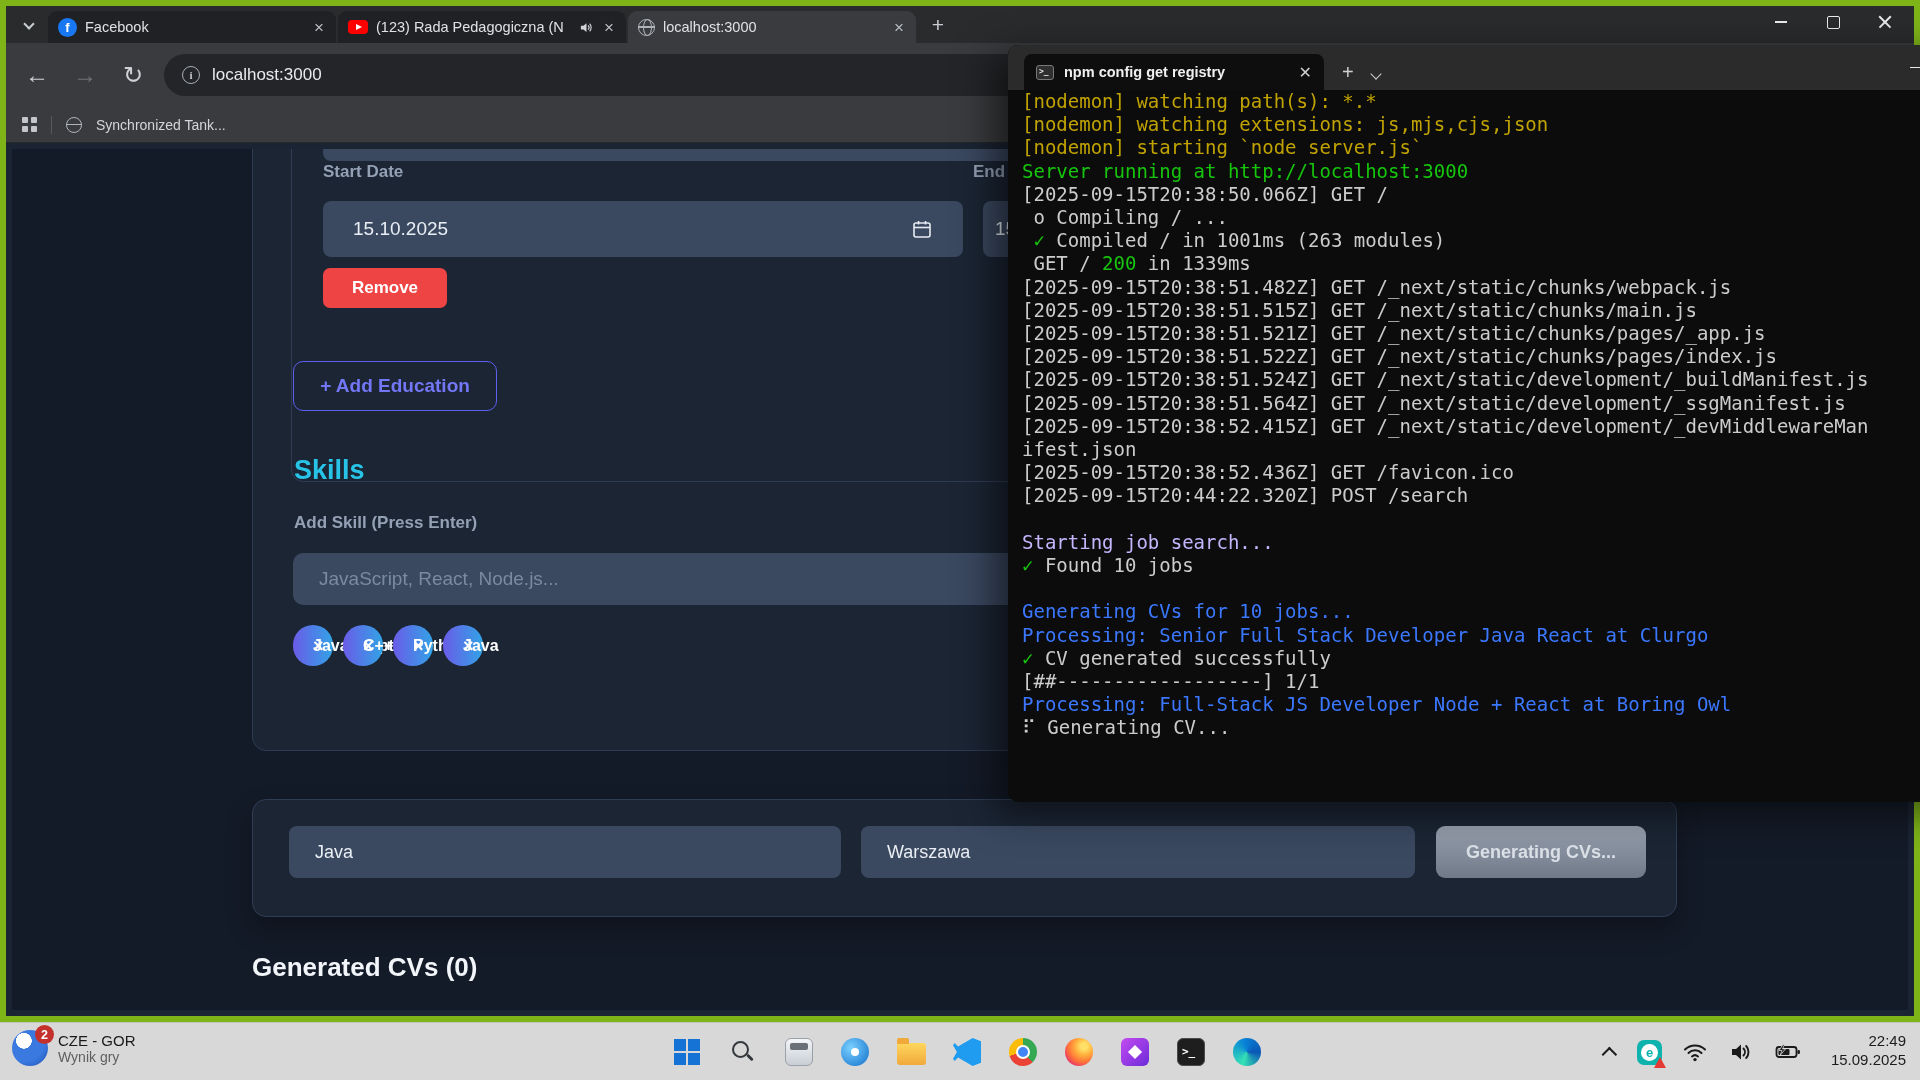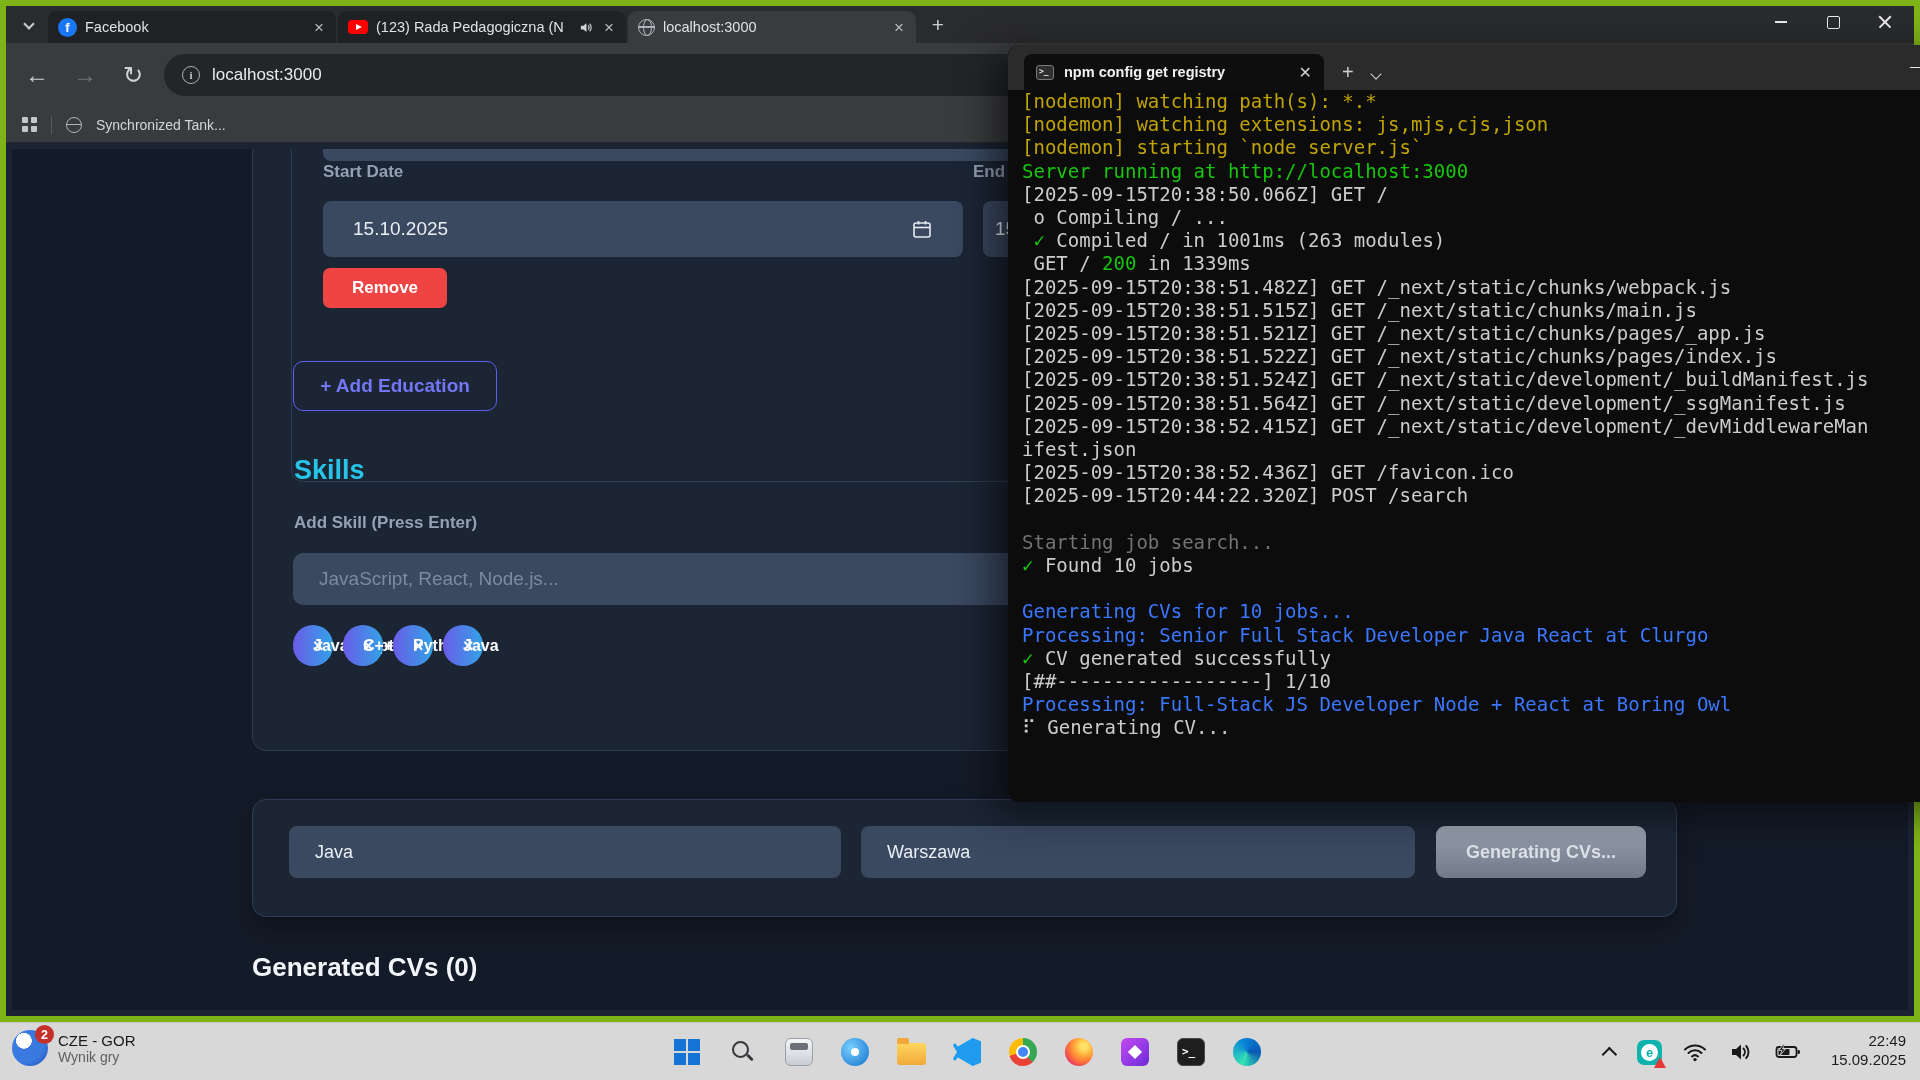--- a/index.html
+++ b/index.html
@@ -300,27 +300,27 @@
       <div class="term-line"><span style="color: rgb(204, 204, 204);">[2025-09-15T20:38:51.515Z] GET /_next/static/chunks/main.js</span></div>
       <div class="term-line"><span style="color: rgb(204, 204, 204);">[2025-09-15T20:38:51.521Z] GET /_next/static/chunks/pages/_app.js</span></div>
       <div class="term-line"><span style="color: rgb(204, 204, 204);">[2025-09-15T20:38:51.522Z] GET /_next/static/chunks/pages/index.js</span></div>
       <div class="term-line"><span style="color: rgb(204, 204, 204);">[2025-09-15T20:38:51.524Z] GET /_next/static/development/_buildManifest.js</span></div>
       <div class="term-line"><span style="color: rgb(204, 204, 204);">[2025-09-15T20:38:51.564Z] GET /_next/static/development/_ssgManifest.js</span></div>
       <div class="term-line"><span style="color: rgb(204, 204, 204);">[2025-09-15T20:38:52.415Z] GET /_next/static/development/_devMiddlewareMan</span></div>
       <div class="term-line"><span style="color: rgb(204, 204, 204);">ifest.json</span></div>
       <div class="term-line"><span style="color: rgb(204, 204, 204);">[2025-09-15T20:38:52.436Z] GET /favicon.ico</span></div>
       <div class="term-line"><span style="color: rgb(204, 204, 204);">[2025-09-15T20:44:22.320Z] POST /search</span></div>
       <div class="term-line">&nbsp;</div>
-      <div class="term-line"><span style="color: #737373;">Starting job search...</span></div>
+      <div class="term-line"><span style="color: #c4b5fd;">Starting job search...</span></div>
       <div class="term-line"><span style="color: rgb(22, 198, 12);">✓</span><span style="color: rgb(204, 204, 204);"> Found 10 jobs</span></div>
       <div class="term-line">&nbsp;</div>
       <div class="term-line"><span style="color: rgb(59, 120, 255);">Generating CVs for 10 jobs...</span></div>
       <div class="term-line"><span style="color: rgb(59, 120, 255);">Processing: Senior Full Stack Developer Java React at Clurgo</span></div>
       <div class="term-line"><span style="color: rgb(22, 198, 12);">✓</span><span style="color: rgb(204, 204, 204);"> CV generated successfully</span></div>
-      <div class="term-line"><span style="color: rgb(204, 204, 204);">[##------------------] 1/10</span></div>
+      <div class="term-line"><span style="color: rgb(204, 204, 204);">[##------------------] 1/1</span></div>
       <div class="term-line"><span style="color: rgb(59, 120, 255);">Processing: Full-Stack JS Developer Node + React at Boring Owl</span></div>
       <div class="term-line"><span style="color: rgb(204, 204, 204);">⠏ Generating CV...</span></div>
     </div>
 </div>
 
 <div id="taskbar">
   <div class="widget">
     <div class="ball">
       <div class="badge">2</div>
     </div>

